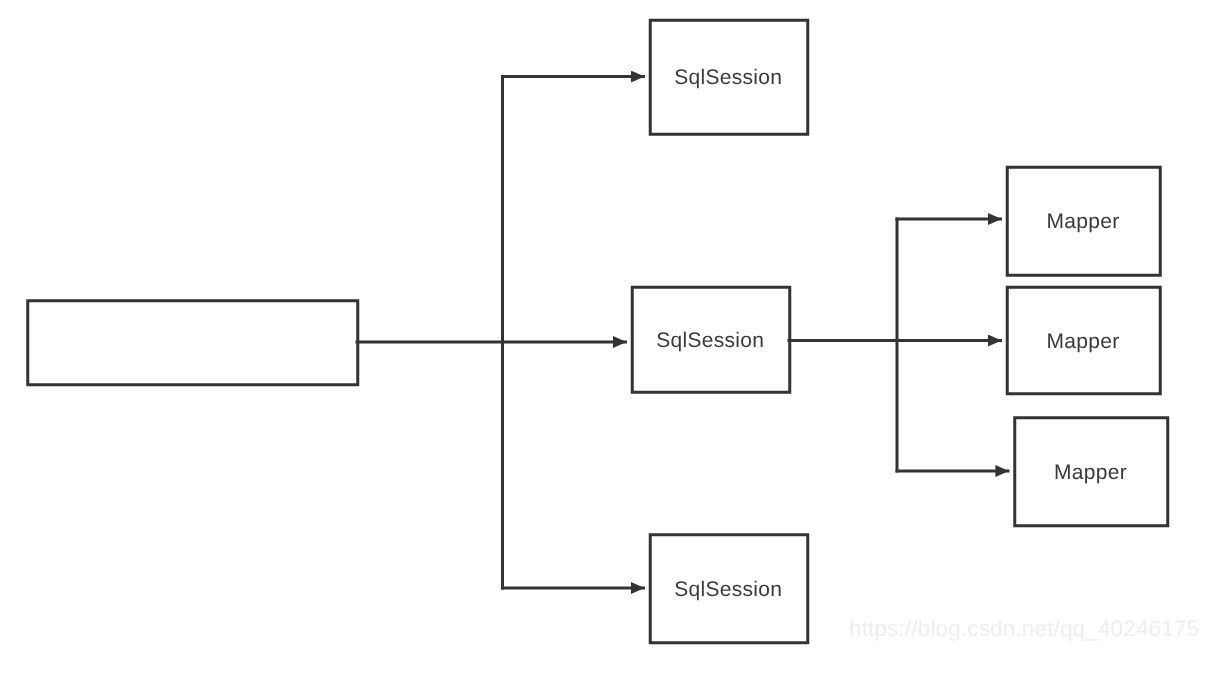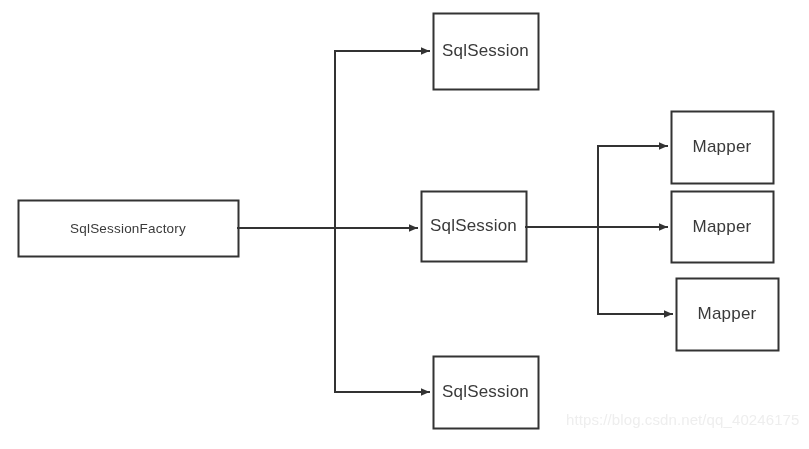--- a/index.html
+++ b/index.html
@@ -25,21 +25,21 @@
     width: 809px;
     height: 449px;
     display: block;
   }
   .node-label {
     position: absolute;
     display: flex;
     align-items: center;
     justify-content: center;
     color: #3a3a3a;
-    font-size: 17px;
+    font-size: 14px;
     font-family: "Liberation Sans", "DejaVu Sans", sans-serif;
     letter-spacing: 0.2px;
     white-space: nowrap;
     pointer-events: none;
     -webkit-font-smoothing: antialiased;
   }
   .node-label.lg {
     font-size: 13.5px;
   }
   .watermark {
@@ -90,21 +90,20 @@
       <path d="M598,146 L598,314"></path>
 
       <path d="M526,227 L667,227" marker-end="url(#arrowhead)"></path>
 
       <path d="M598,146 L667,146" marker-end="url(#arrowhead)"></path>
 
       <path d="M598,314 L672,314" marker-end="url(#arrowhead)"></path>
     </g>
   </svg>
 
-  <div class="node-label lg" style="left:18px; top:200px; width:220px; height:56px;">SqlSessionFactory</div>
 
   <div class="node-label" style="left:433px; top:13px; width:105px; height:76px;">SqlSession</div>
 
   <div class="node-label" style="left:421px; top:191px; width:105px; height:70px;">SqlSession</div>
 
   <div class="node-label" style="left:433px; top:356px; width:105px; height:72px;">SqlSession</div>
 
   <div class="node-label" style="left:671px; top:111px; width:102px; height:72px;">Mapper</div>
 
   <div class="node-label" style="left:671px; top:191px; width:102px; height:71px;">Mapper</div>

